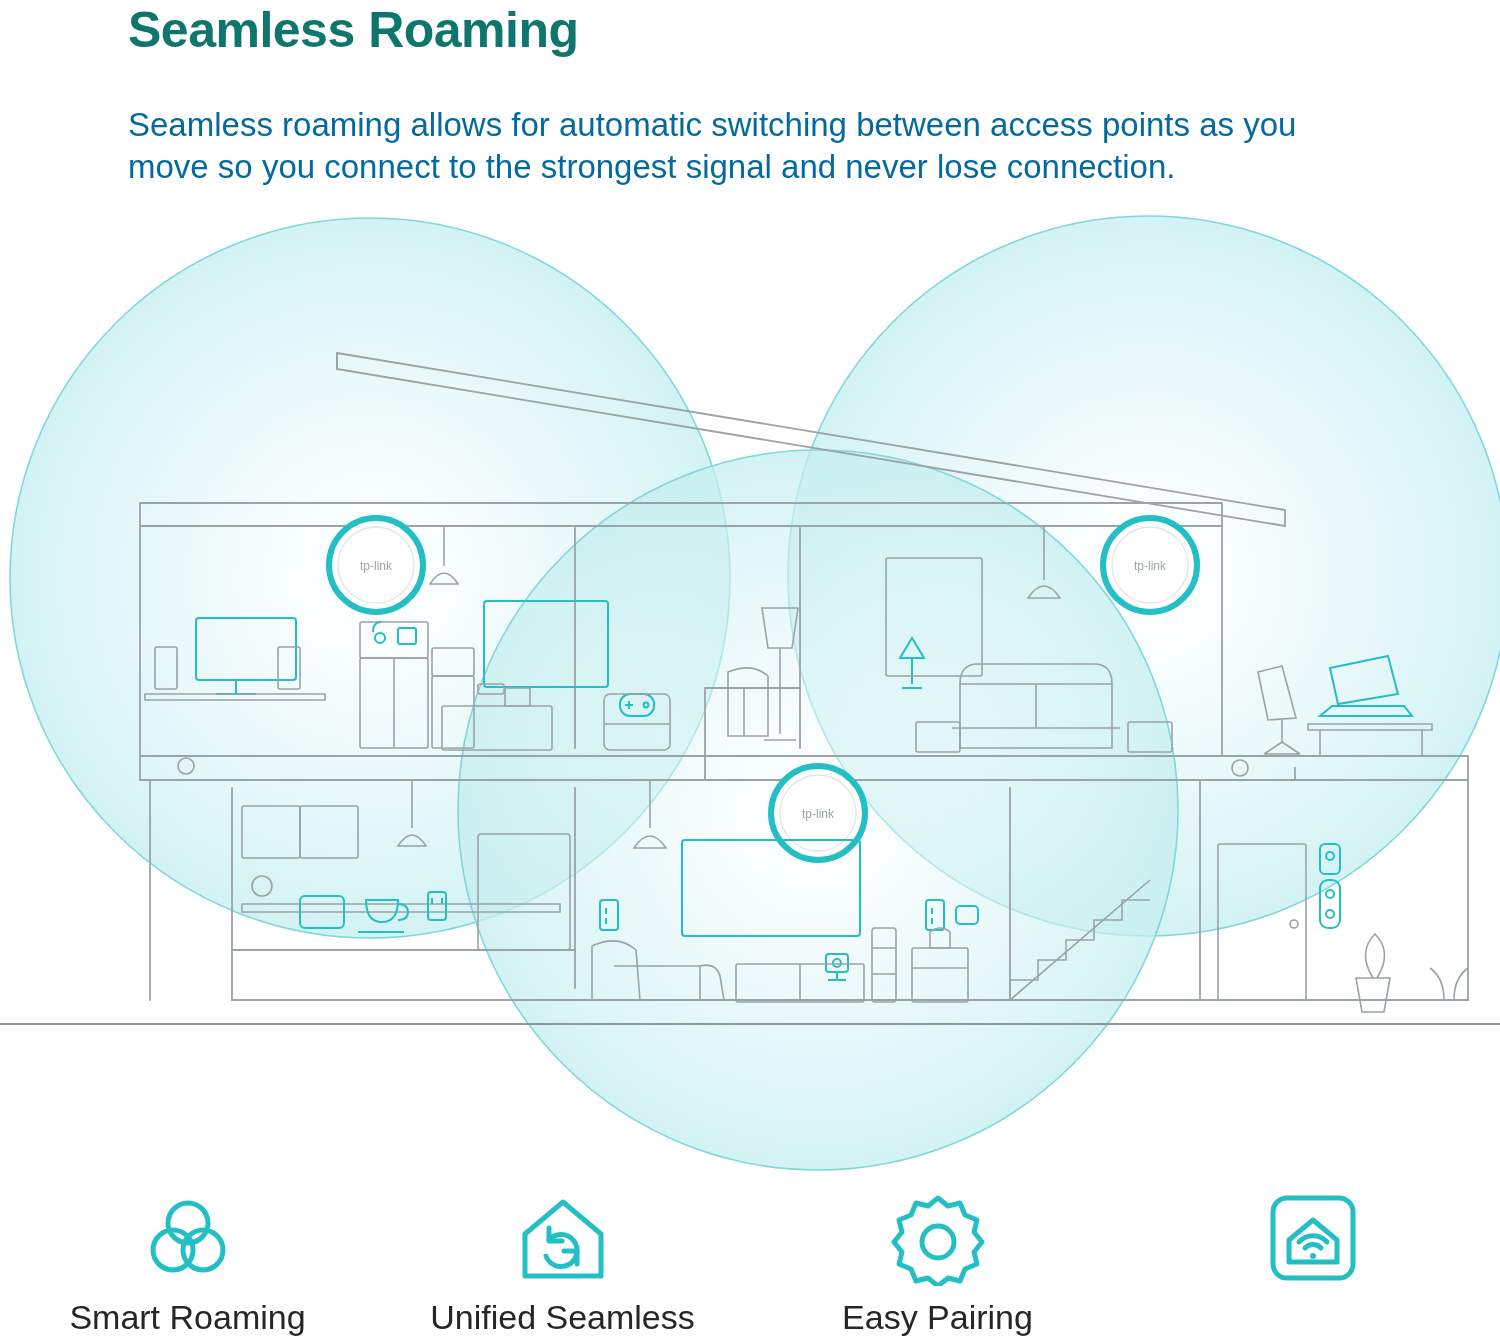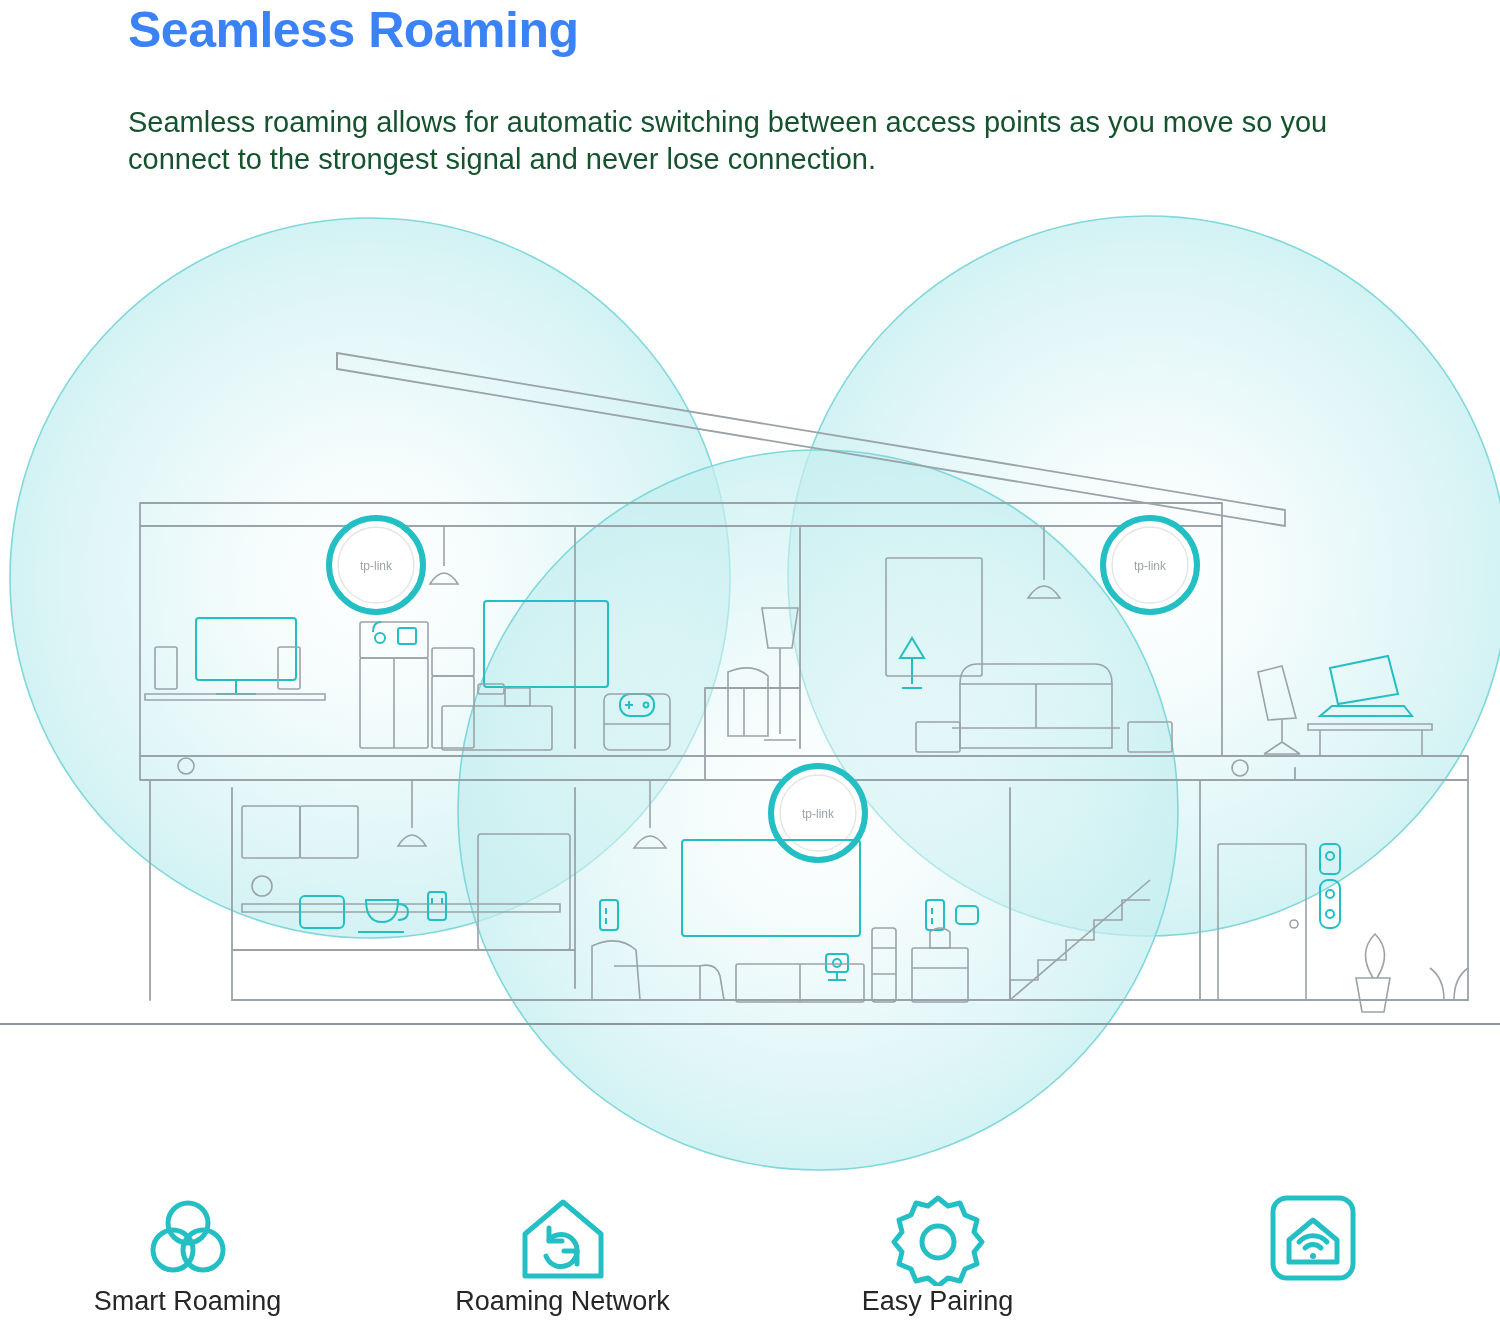--- a/index.html
+++ b/index.html
@@ -15,32 +15,32 @@
     color: #262626;
     overflow: hidden;
   }
   #page-title {
     position: absolute;
     left: 128px;
     top: 0px;
     font-size: 50px;
     font-weight: 700;
     letter-spacing: -0.5px;
-    color: #3b82f6;
+    color: #0f766e;
     line-height: 1.2;
   }
   #page-subtitle {
     position: absolute;
     left: 128px;
     top: 104px;
     width: 1230px;
-    font-size: 29px;
+    font-size: 33px;
     font-weight: 400;
     line-height: 1.28;
-    color: #14532d;
+    color: #0369a1;
   }
   #illustration {
     position: absolute;
     left: 0;
     top: 128px;
     width: 1500px;
     height: 1060px;
   }
   #features {
     position: absolute;
@@ -56,21 +56,22 @@
     display: flex;
     flex-direction: column;
     align-items: center;
   }
   .feature-icon {
     width: 96px;
     height: 96px;
     display: block;
   }
   .feature-label {
-    font-size: 27px;
+    margin-top: 12px;
+    font-size: 34px;
     color: #262626;
     text-align: center;
     white-space: nowrap;
   }
 </style>
 </head>
 <body>
 
 <div id="page-title">Seamless Roaming</div>
 <div id="page-subtitle">Seamless roaming allows for automatic switching between access points as you move so you connect to the strongest signal and never lose connection.</div>
@@ -333,21 +334,21 @@
 
   <div class="feature">
     <span class="feature-icon">
       <svg viewBox="0 0 96 96" width="96" height="96" fill="none" stroke="#23bfc4" stroke-width="5" stroke-linecap="round" stroke-linejoin="round">
         <path d="M10 44 L48 12 L86 44 L86 86 L10 86 Z"></path>
         <path d="M34 50 a16 16 0 1 1 -3 16"></path>
         <path d="M34 38 L34 51 L47 51"></path>
         <path d="M62 74 L62 61 L49 61"></path>
       </svg>
     </span>
-    <span class="feature-label">Roaming Network</span>
+    <span class="feature-label">Unified Seamless</span>
   </div>
 
   <div class="feature">
     <span class="feature-icon">
       <svg viewBox="0 0 96 96" width="96" height="96" fill="none" stroke="#23bfc4" stroke-width="5" stroke-linejoin="round">
         <path d="M48 8 L58 16 L70 13 L75 25 L87 30 L84 42 L92 52 L84 62 L87 74 L75 79 L70 91 L58 88 L48 96 L38 88 L26 91 L21 79 L9 74 L12 62 L4 52 L12 42 L9 30 L21 25 L26 13 L38 16 Z"></path>
         <circle cx="48" cy="52" r="16"></circle>
       </svg>
     </span>
     <span class="feature-label">Easy Pairing</span>

